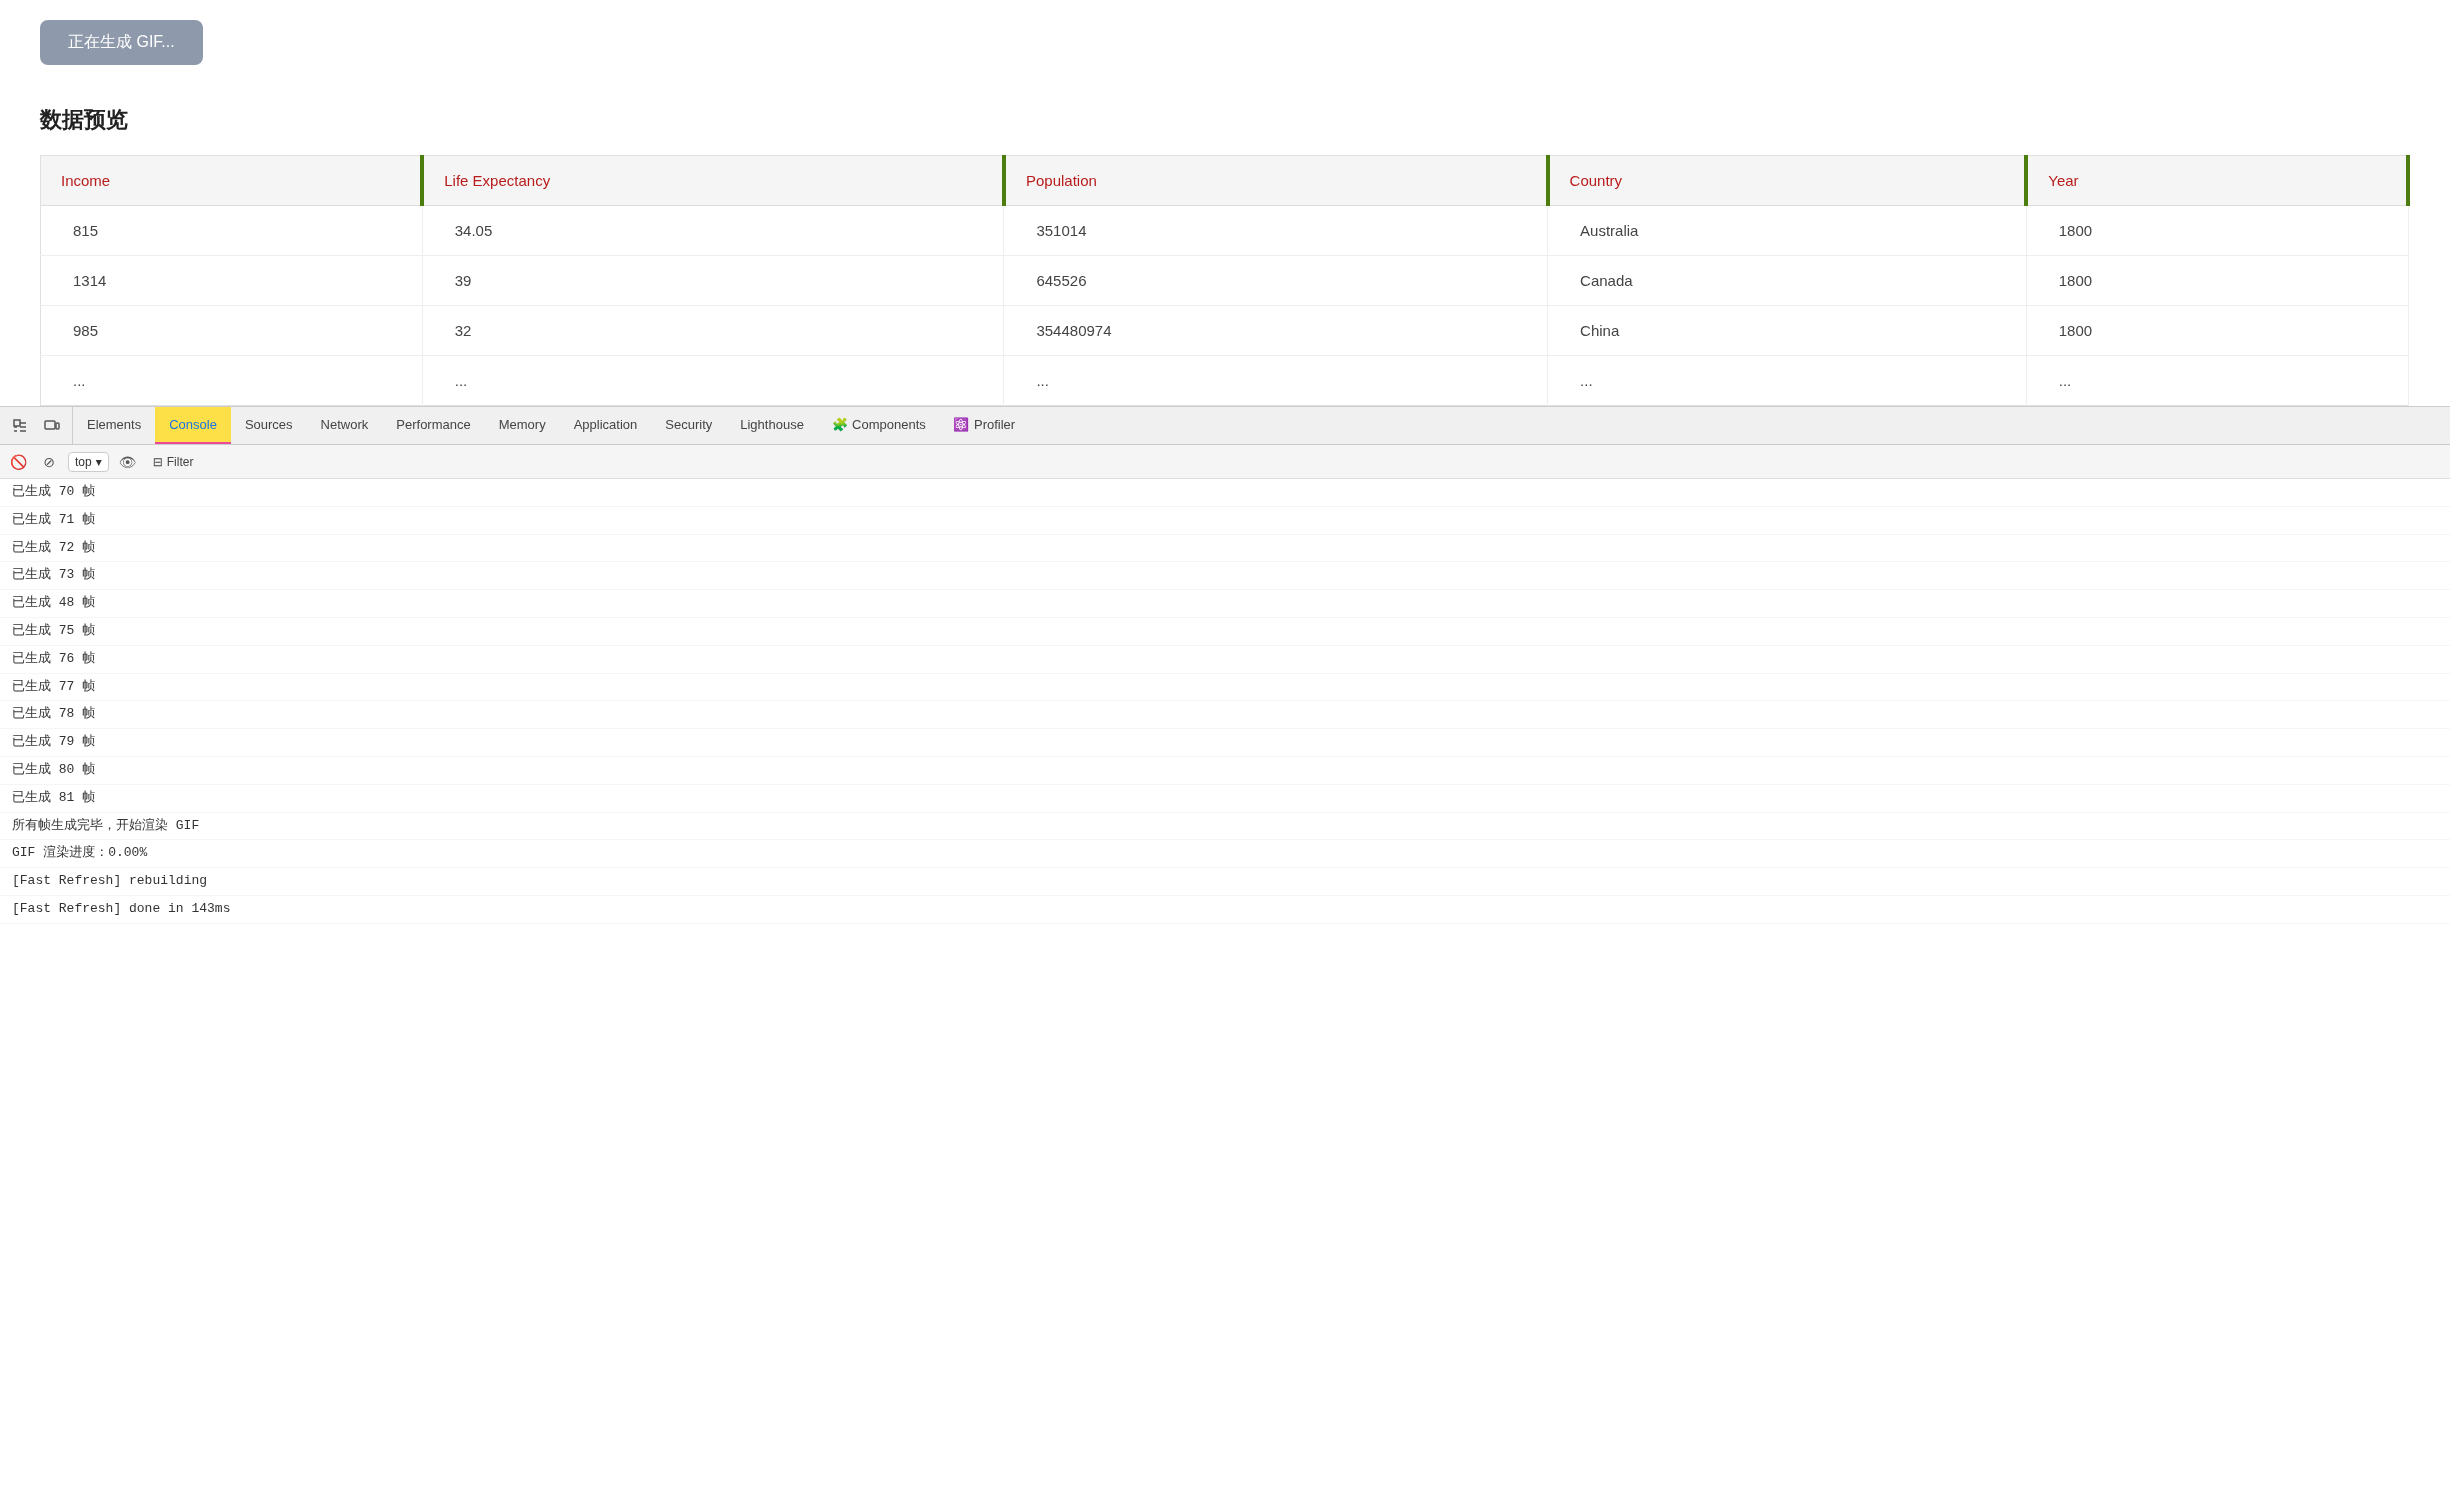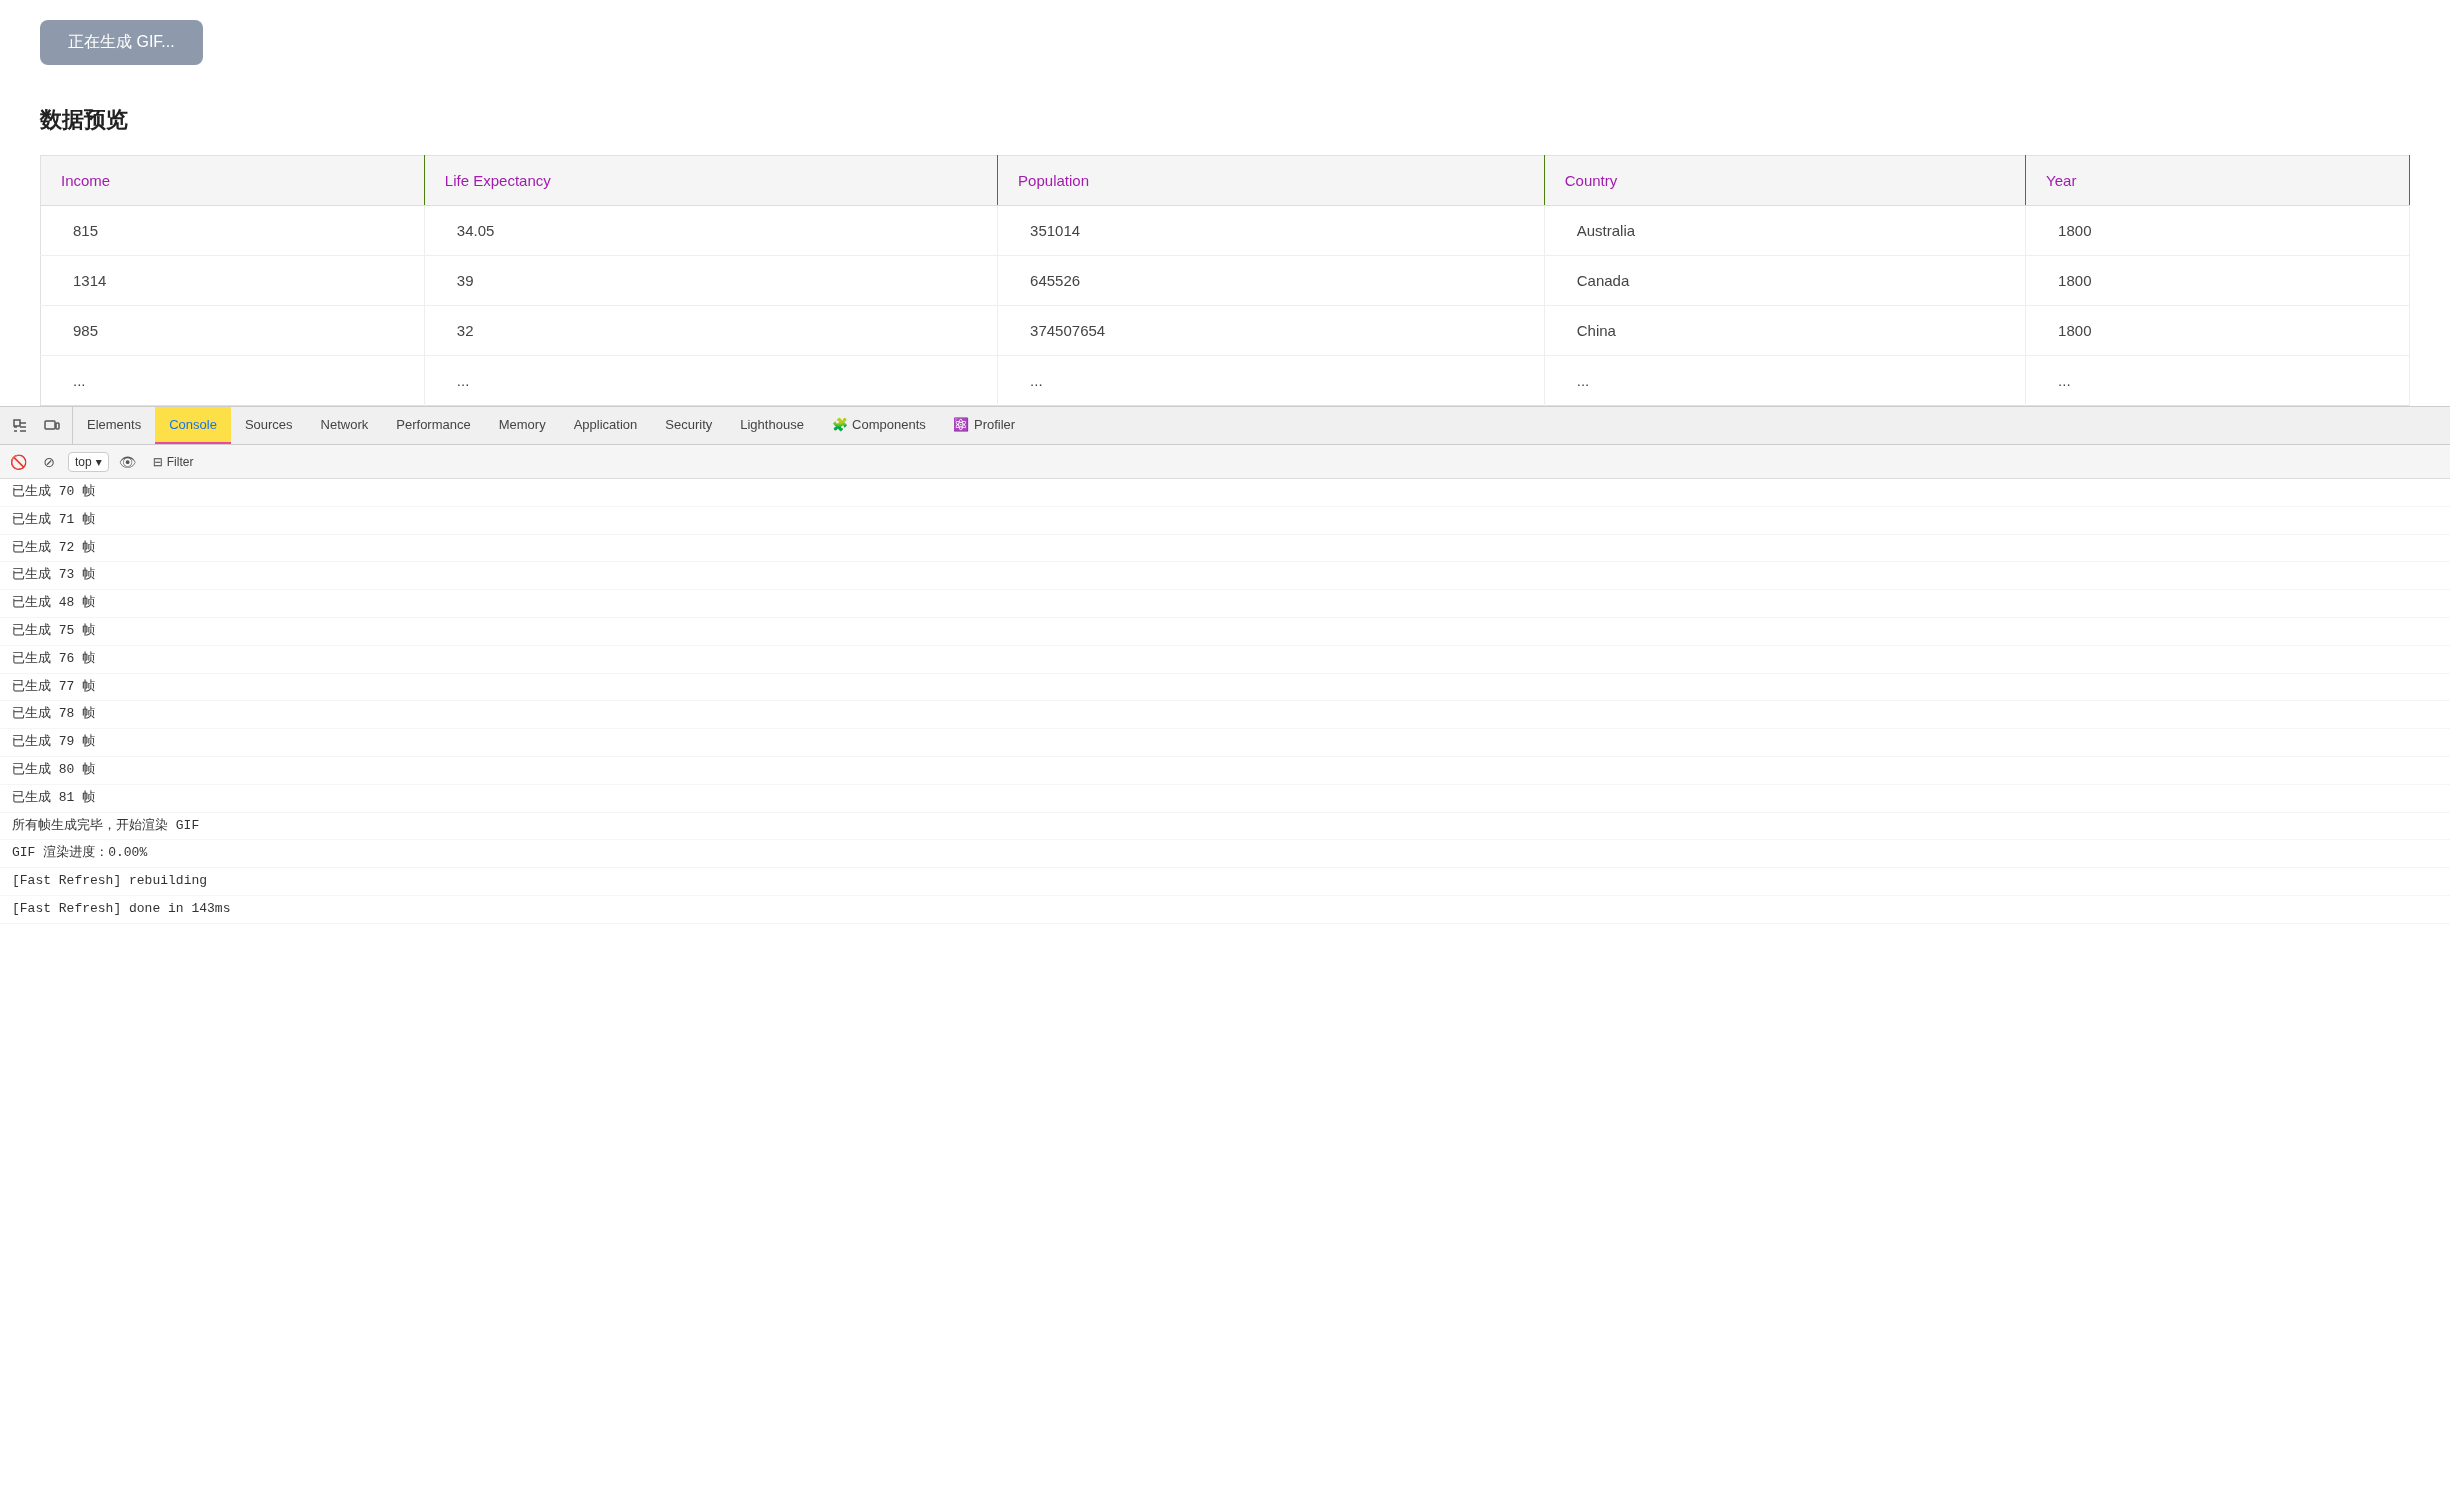--- a/index.html
+++ b/index.html
@@ -45,24 +45,24 @@
       width: 100%;
       border-collapse: collapse;
       border: 1px solid #e0e0e0;
     }
 
     .data-table th {
       background: #f5f5f5;
       text-align: left;
       padding: 16px 20px;
       font-weight: 500;
-      color: #a21caf;
+      color: #b91c1c;
       font-size: 15px;
       border-bottom: 1px solid #ddd;
-      border-right: 1px solid #4d7c0f;
+      border-right: 4px solid #4d7c0f;
     }
 
     .data-table td {
       padding: 16px 32px;
       font-size: 15px;
       color: #444;
       border-bottom: 1px solid #eee;
       border-right: 1px solid #eee;
     }
 
@@ -255,21 +255,21 @@
         <tr>
           <td>1314</td>
           <td>39</td>
           <td>645526</td>
           <td>Canada</td>
           <td>1800</td>
         </tr>
         <tr>
           <td>985</td>
           <td>32</td>
-          <td>374507654</td>
+          <td>354480974</td>
           <td>China</td>
           <td>1800</td>
         </tr>
         <tr>
           <td>...</td>
           <td>...</td>
           <td>...</td>
           <td>...</td>
           <td>...</td>
         </tr>

